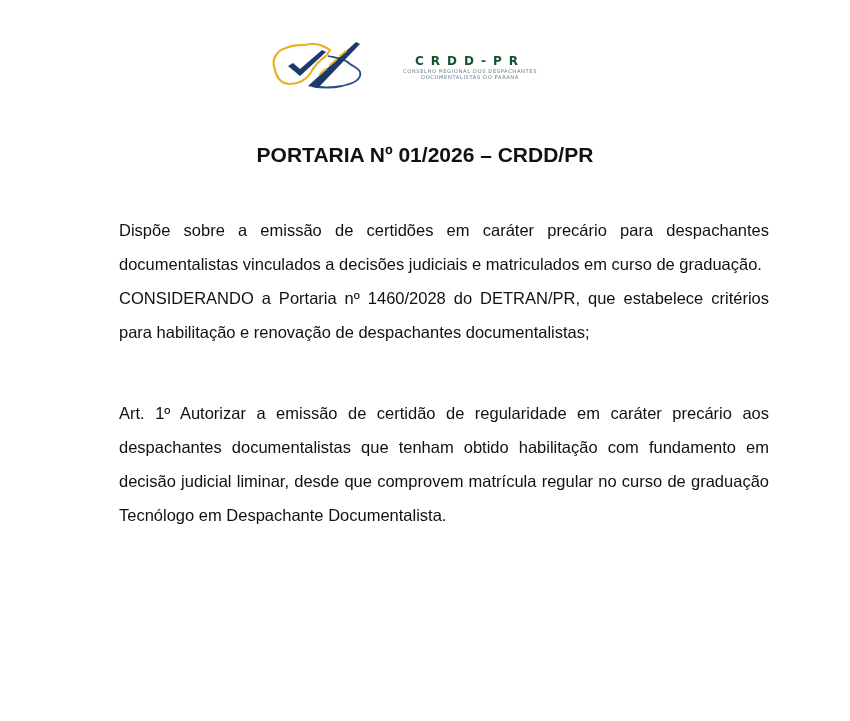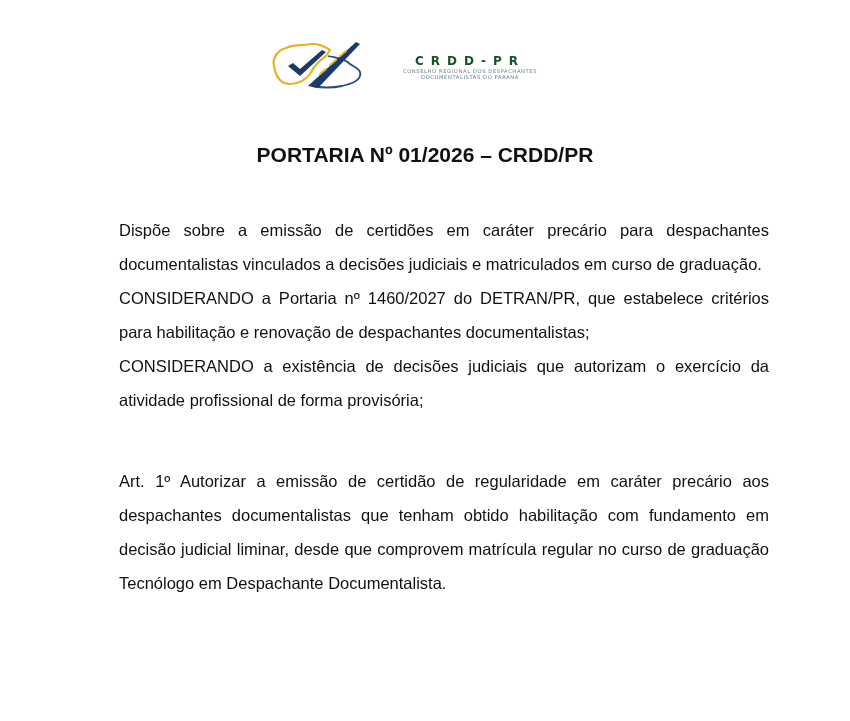--- a/index.html
+++ b/index.html
@@ -101,18 +101,17 @@
     <div class="logo-title">CRDD-PR</div>
     <div class="logo-sub">CONSELHO REGIONAL DOS DESPACHANTES</div>
     <div class="logo-sub">DOCUMENTALISTAS DO PARANÁ</div>
   </div>
 </div>
 
 <div class="title">PORTARIA Nº 01/2026 – CRDD/PR</div>
 
 <div class="content">
   <p>Dispõe sobre a emissão de certidões em caráter precário para despachantes documentalistas vinculados a decisões judiciais e matriculados em curso de graduação.</p>
-  <p>CONSIDERANDO a Portaria nº 1460/2027 do DETRAN/PR, que estabelece critérios para habilitação e renovação de despachantes documentalistas;</p>
-  <p>CONSIDERANDO a existência de decisões judiciais que autorizam o exercício da atividade profissional de forma provisória;</p>
+  <p>CONSIDERANDO a Portaria nº 1460/2028 do DETRAN/PR, que estabelece critérios para habilitação e renovação de despachantes documentalistas;</p>
   <div class="gap"></div>
   <div class="gap"></div>
   <p>Art. 1º Autorizar a emissão de certidão de regularidade em caráter precário aos despachantes documentalistas que tenham obtido habilitação com fundamento em decisão judicial liminar, desde que comprovem matrícula regular no curso de graduação Tecnólogo em Despachante Documentalista.</p>
 </div>
 
 </body></html>

